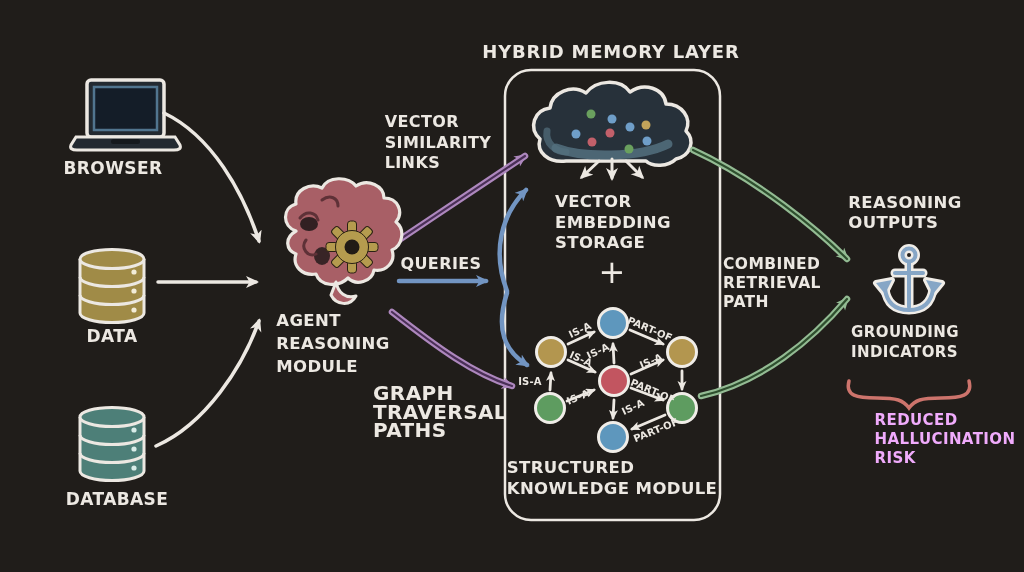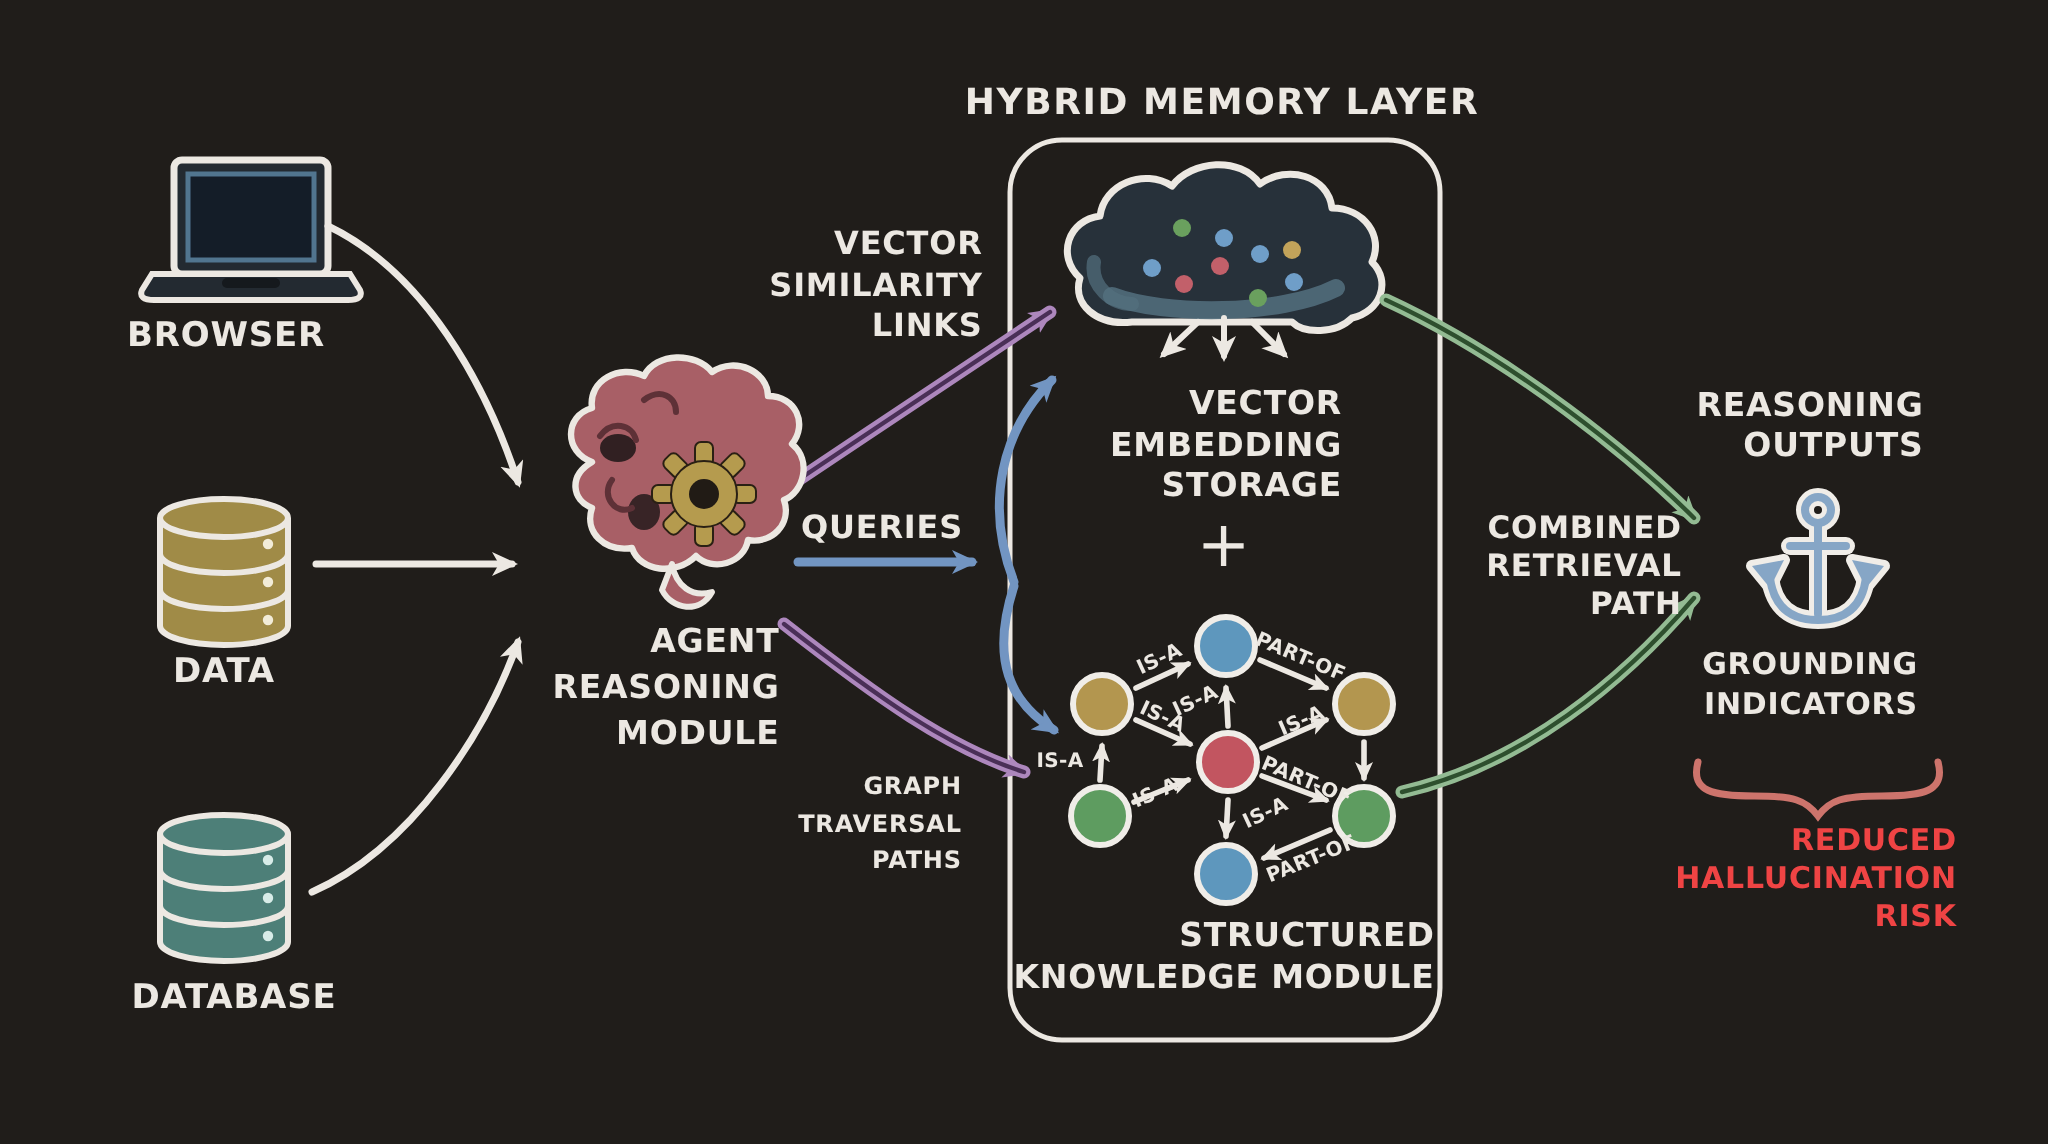--- a/index.html
+++ b/index.html
@@ -4,24 +4,24 @@
 <style>
   html,body{margin:0;padding:0;background:#0d0c0b;}
   .stage{
     position:relative;width:1024px;height:572px;overflow:hidden;
     background:#201d1a;
     font-family:"DejaVu Sans","Liberation Sans",sans-serif;
   }
   .stage svg{position:absolute;left:0;top:0;}
   .label{
     position:absolute;transform:translateX(-50%);
-    text-align:right;color:#ece8e2;font-weight:700;
+    text-align:left;color:#ece8e2;font-weight:700;
     letter-spacing:.4px;white-space:pre-line;line-height:21px;font-size:16px;
   }
-  .salmon{color:#ef4444;}
+  .salmon{color:#f0abfc;margin-left:37px;}
   .edge-label{
     position:absolute;color:#ece8e2;font-weight:700;font-size:10px;
     letter-spacing:.2px;white-space:nowrap;
   }
 </style>
 </head>
 <body>
 
 <div class="stage">
 
@@ -206,33 +206,33 @@
 <div class="label" style="left:117px;top:489px;font-size:17px">DATABASE</div>
 
 <div class="label" style="left:333px;top:309px;font-size:16.5px;line-height:23px">AGENT
 REASONING
 MODULE</div>
 
 <div class="label" style="left:438px;top:112px;font-size:16px;line-height:20.5px">VECTOR
 SIMILARITY
 LINKS</div>
 <div class="label" style="left:441px;top:253px;font-size:16px">QUERIES</div>
-<div class="label" style="left:440px;top:384px;font-size:12px;line-height:18.5px">GRAPH
+<div class="label" style="left:440px;top:384px;font-size:20px;line-height:18.5px">GRAPH
 TRAVERSAL
 PATHS</div>
 
 <div class="label" style="left:611px;top:41px;font-size:18px;letter-spacing:.8px">HYBRID MEMORY LAYER</div>
 <div class="label" style="left:613px;top:192px;font-size:16.5px;line-height:20.5px">VECTOR
 EMBEDDING
 STORAGE</div>
 <div class="label" style="left:612px;top:262px;font-size:32px;font-weight:400">+</div>
 <div class="label" style="left:612px;top:457px;font-size:16.5px;line-height:21px">STRUCTURED
 KNOWLEDGE MODULE</div>
 
-<div class="label" style="left:792px;top:255px;font-size:15.5px;line-height:19px">COMBINED
+<div class="label" style="left:772px;top:255px;font-size:15.5px;line-height:19px">COMBINED
 RETRIEVAL
 PATH</div>
 <div class="label" style="left:905px;top:193px;font-size:16.5px;line-height:20px">REASONING
 OUTPUTS</div>
 <div class="label" style="left:905px;top:322px;font-size:15px;line-height:20px">GROUNDING
 INDICATORS</div>
 <div class="label salmon" style="left:908px;top:411px;font-size:15px;line-height:19px">REDUCED
 HALLUCINATION
 RISK</div>
 

